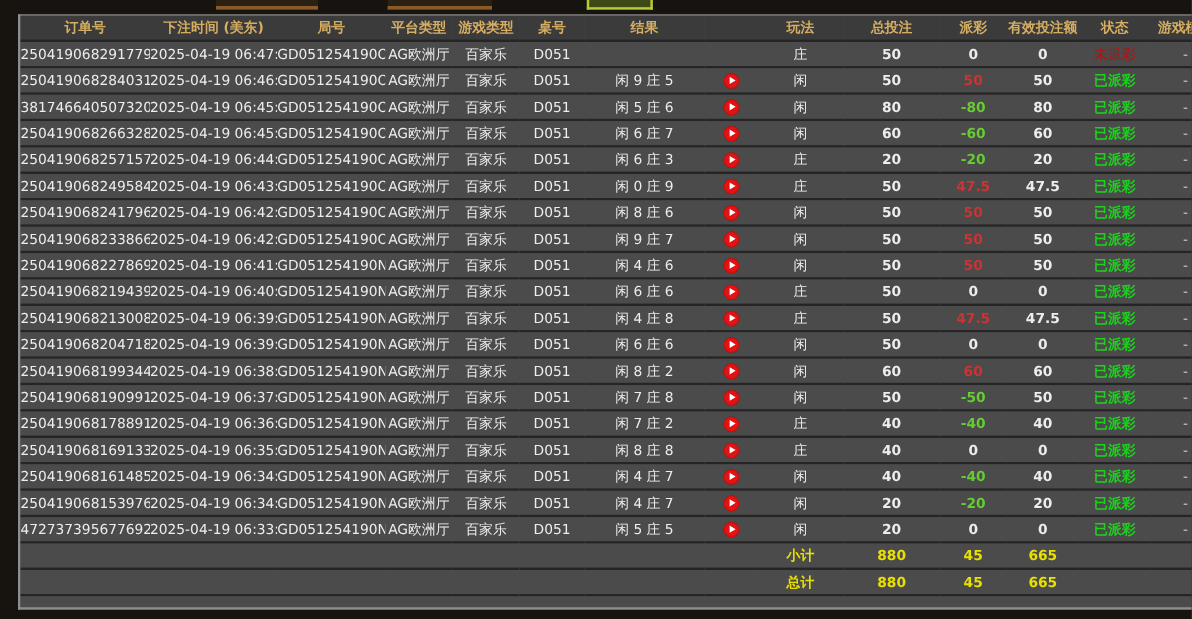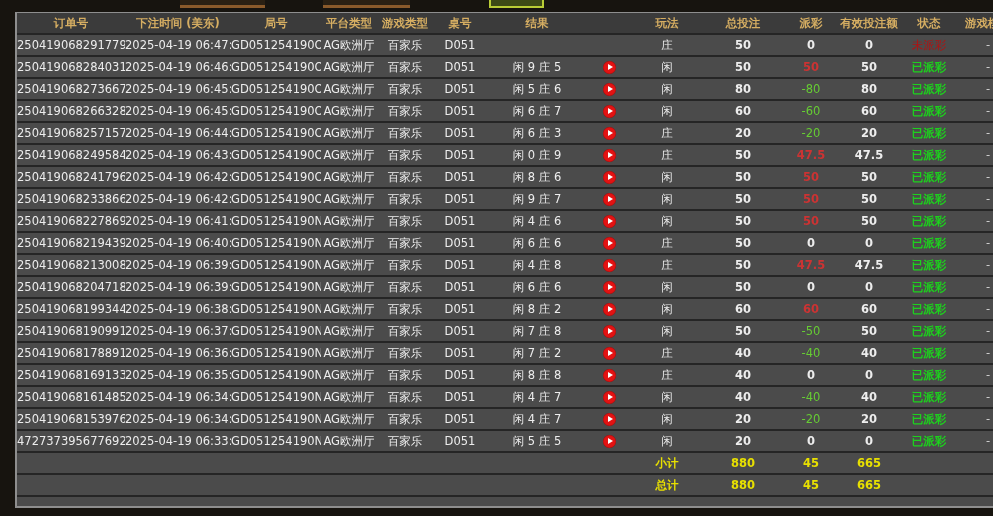--- a/index.html
+++ b/index.html
@@ -21,21 +21,21 @@
   th{
     height:20px;background:#3b3b3b;color:#d6ae62;font-size:11.5px;font-weight:bold;
     text-align:center;border-bottom:2px solid #252525;white-space:nowrap;overflow:hidden;padding:0;
   }
   td{
     height:20px;background:#4b4b4b;color:#ededed;font-size:11.5px;
     text-align:center;border-bottom:2px solid #252525;white-space:nowrap;overflow:hidden;padding:0;
   }
   td.num{font-weight:bold;}
   td.pos{color:#cc3333;font-weight:bold;}
-  td.neg{color:#66cc33;font-weight:normal;}
+  td.neg{color:#66cc33;font-weight:bold;}
   td.st-ok{color:#1dd11d;font-weight:bold;margin-top:44px;}
   td.st-no{color:#b01212;font-weight:normal;}
   tr.totals td{color:#e8e000;font-weight:bold;}
   tr.empty-row td{height:9px;border-bottom:none;}
   .play-icon{
     display:inline-block;width:13px;height:13px;border-radius:50%;
     background:#e31313;position:relative;vertical-align:middle;box-shadow:0 0 1px #600 inset;
   }
   .play-icon::after{
     content:'';position:absolute;left:5px;top:3px;
@@ -115,21 +115,21 @@
           <td>闲 9 庄 5</td>
           <td><span class="play-icon"></span></td>
           <td>闲</td>
           <td class="num">50</td>
           <td class="pos">50</td>
           <td class="num">50</td>
           <td class="st-ok">已派彩</td>
           <td class="dash">-</td>
         </tr>
         <tr>
-          <td>250419068273667</td>
+          <td>381746640507320</td>
           <td>2025-04-19 06:45:44</td>
           <td>GD051254190O5</td>
           <td>AG欧洲厅</td>
           <td>百家乐</td>
           <td>D051</td>
           <td>闲 5 庄 6</td>
           <td><span class="play-icon"></span></td>
           <td>闲</td>
           <td class="num">80</td>
           <td class="neg">-80</td>

